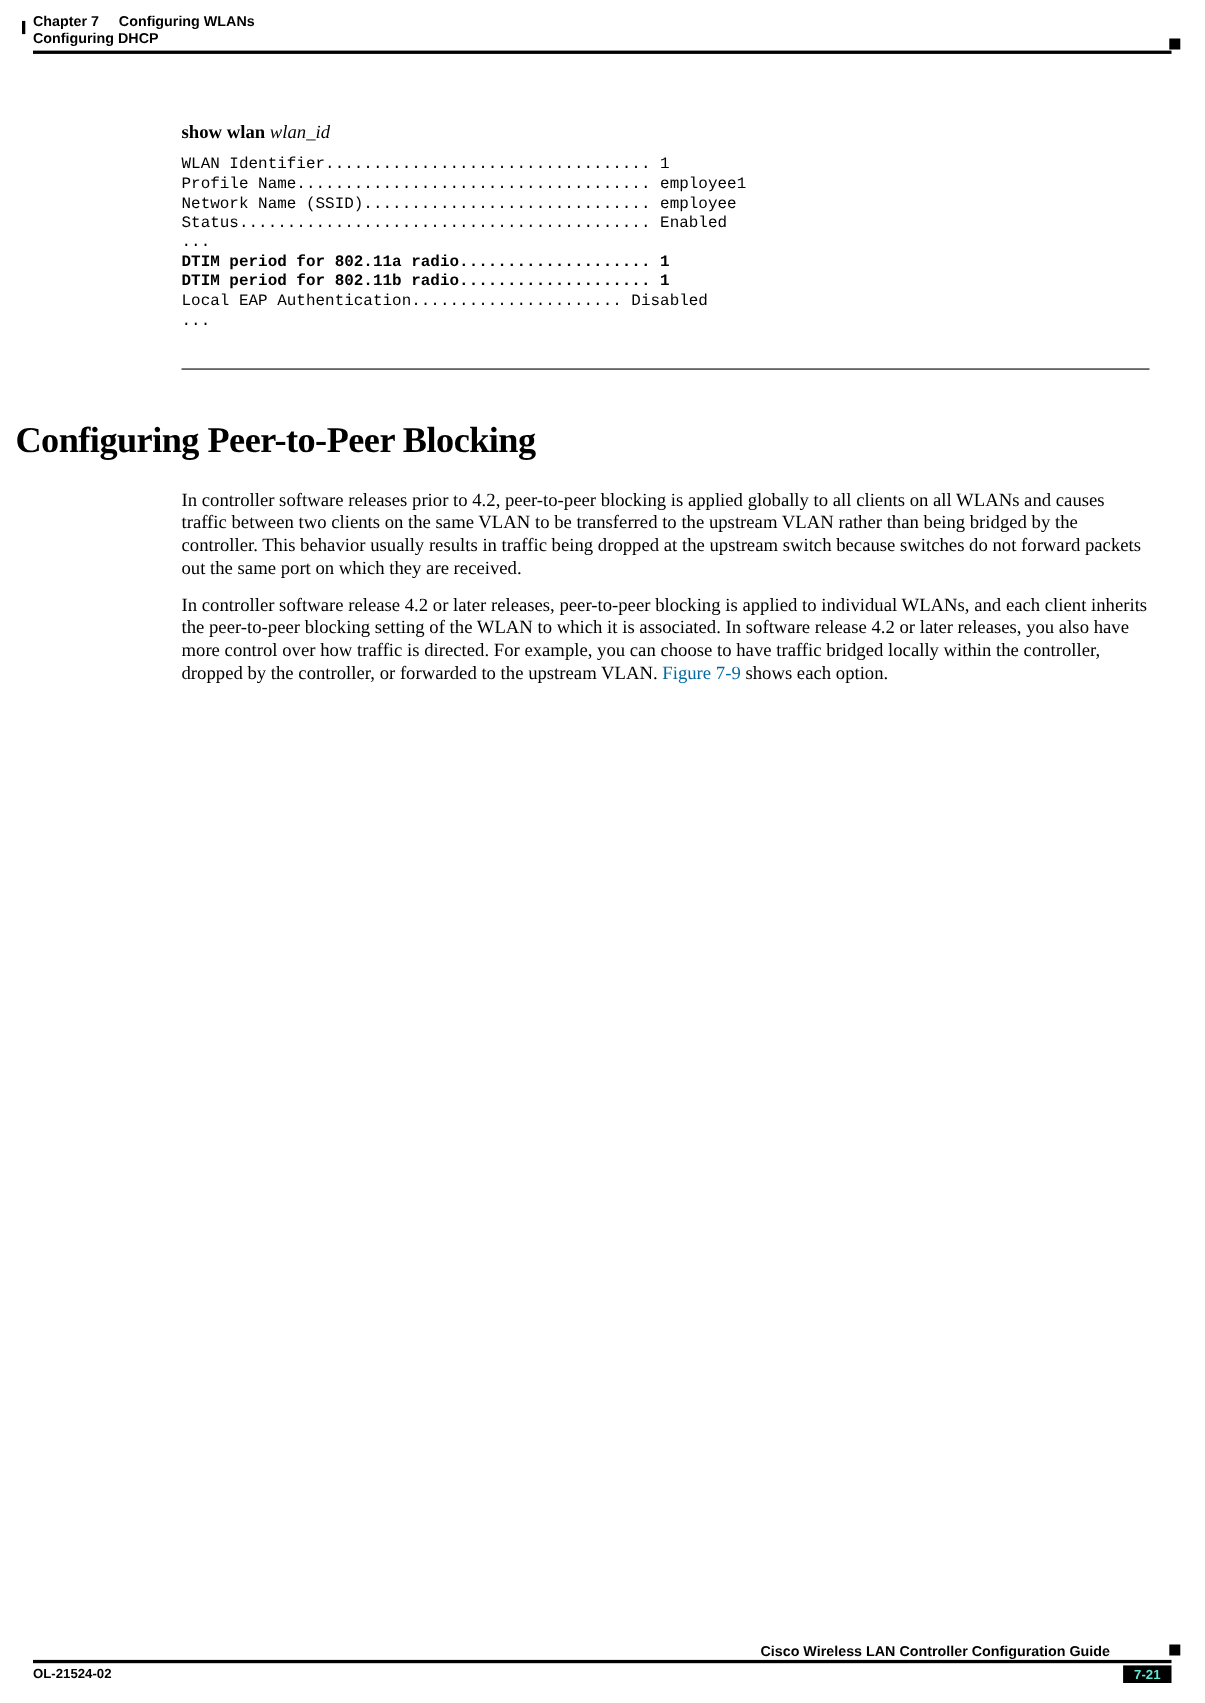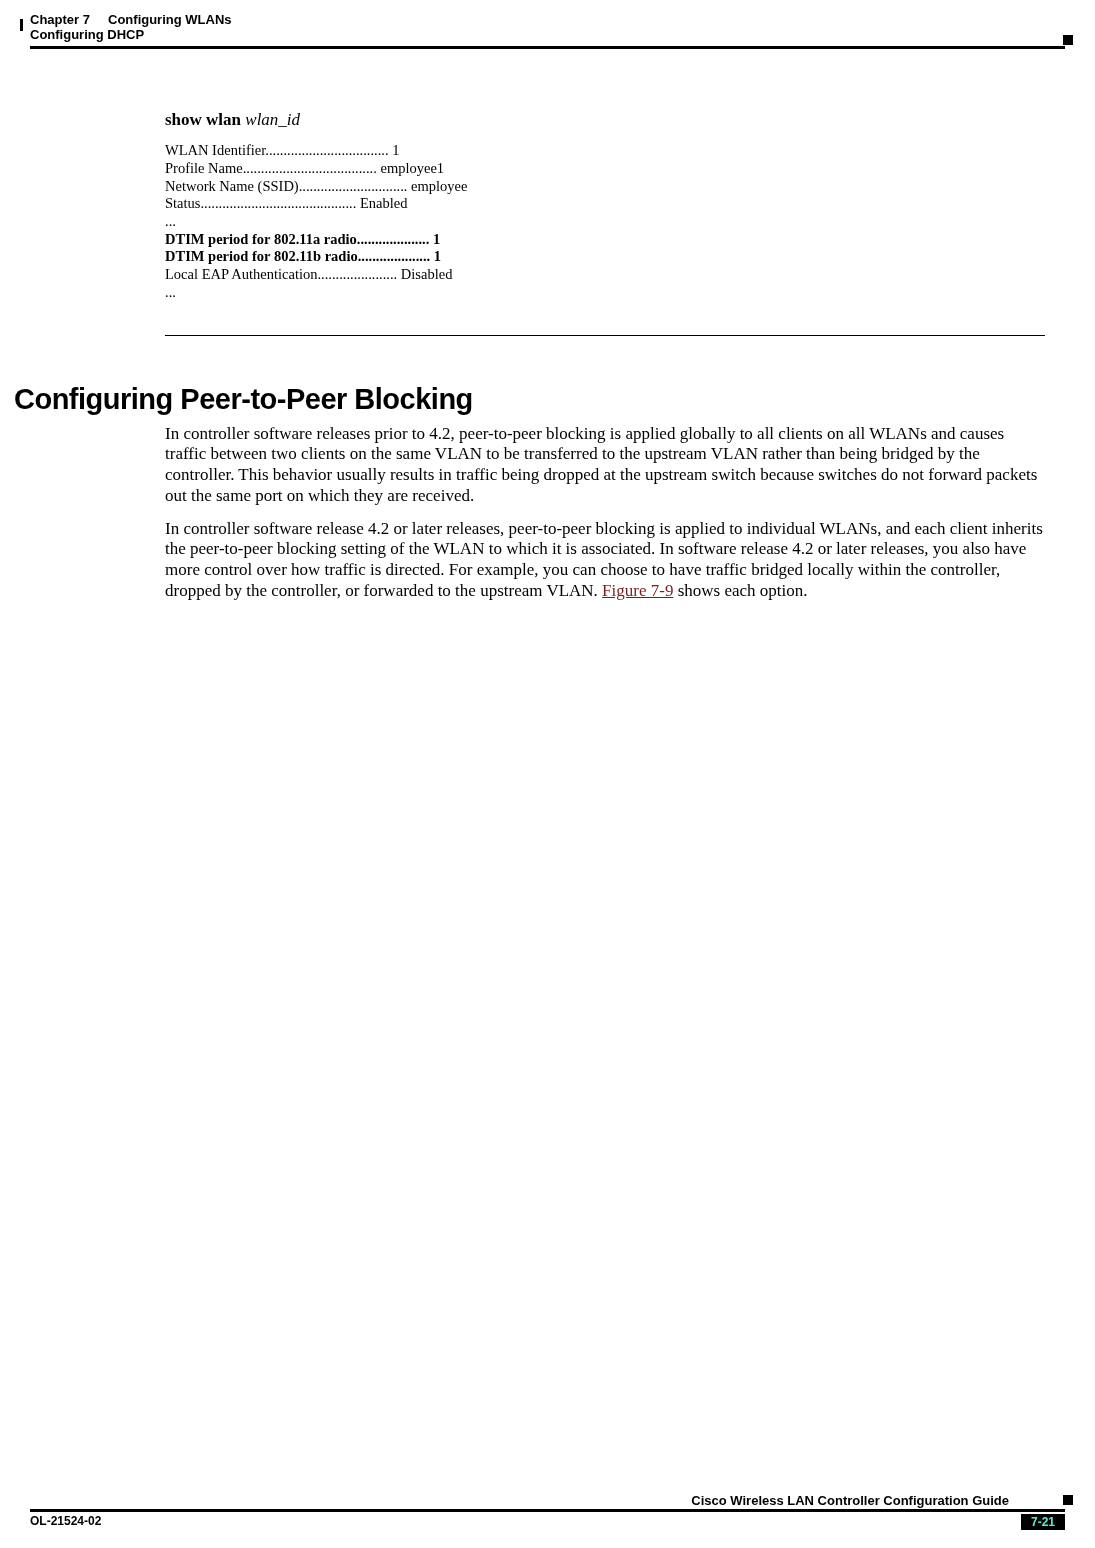--- a/index.html
+++ b/index.html
@@ -54,54 +54,53 @@
     font-weight: bold;
     text-align: right;
   }
   .cmd-italic {
     font-style: italic;
   }
   .para {
     margin-top: 14px;
   }
   .mono {
-    font-family: Liberation Serif, serif;
+    font-family: Liberation Mono, monospace;
     font-size: 14.5px;
     line-height: 1.22;
     white-space: pre;
     margin-top: 12px;
   }
   .mono .mono-bold {
     font-weight: bold;
   }
   .section-rule {
     border: none;
     border-top: 1.5px solid #000;
     margin: 34px 0 0 0;
     width: 100%;
   }
   .h1 {
-    font-family: Liberation Sans, sans-serif;
-    font-size: 29px;
+    font-family: Liberation Serif, serif;
+    font-size: 33px;
     font-weight: bold;
     margin: 45px 0 0 -165px;
     padding-left: 14px;
     letter-spacing: -0.5px;
   }
   .body-para {
-    margin-top: 6px;
+    margin-top: 22px;
     font-size: 17px;
     line-height: 1.22;
   }
   .body-para + .body-para {
     margin-top: 12px;
   }
   .link {
-    color: #7f1d1d;
-    text-decoration: underline;
+    color: #0369a1;
   }
   .footer {
     position: absolute;
     left: 30px;
     right: 30px;
     bottom: 18px;
   }
   .footer-bar {
     height: 3px;
     background: #000;

